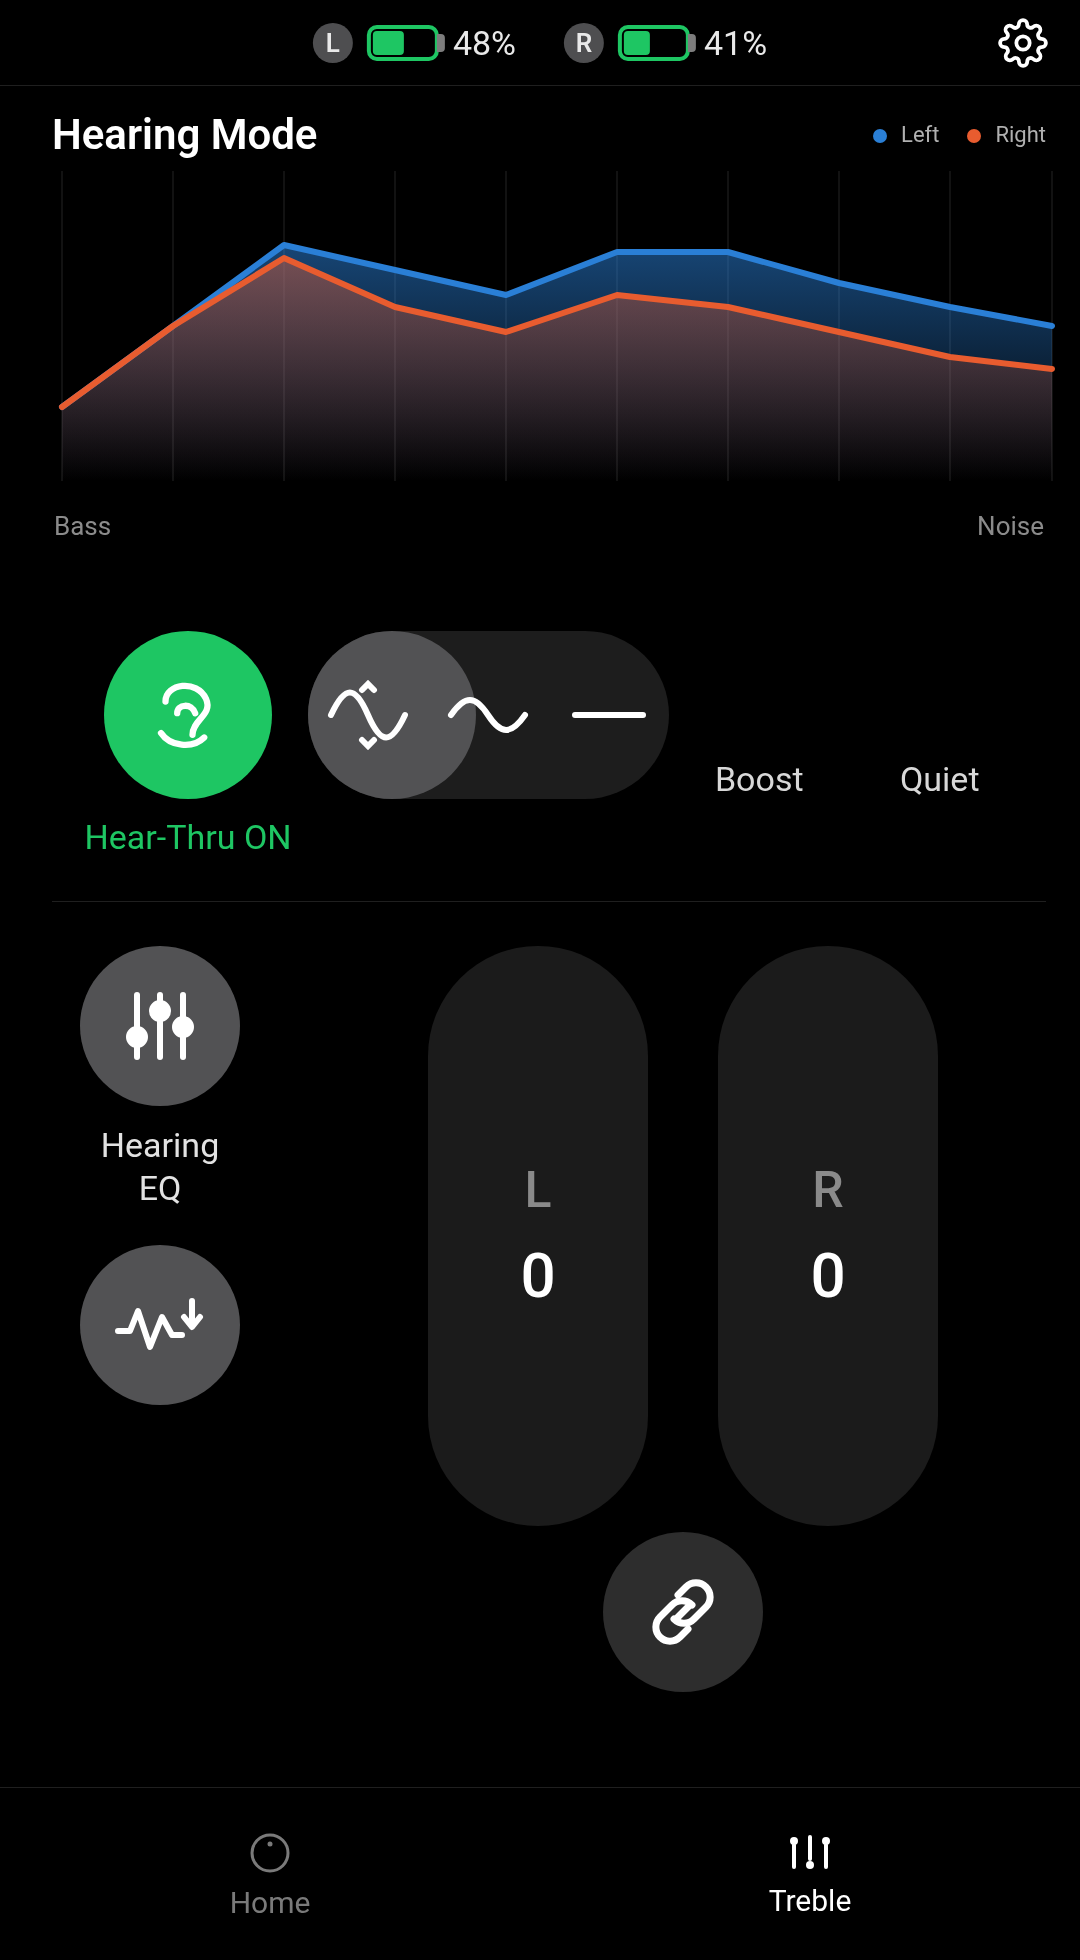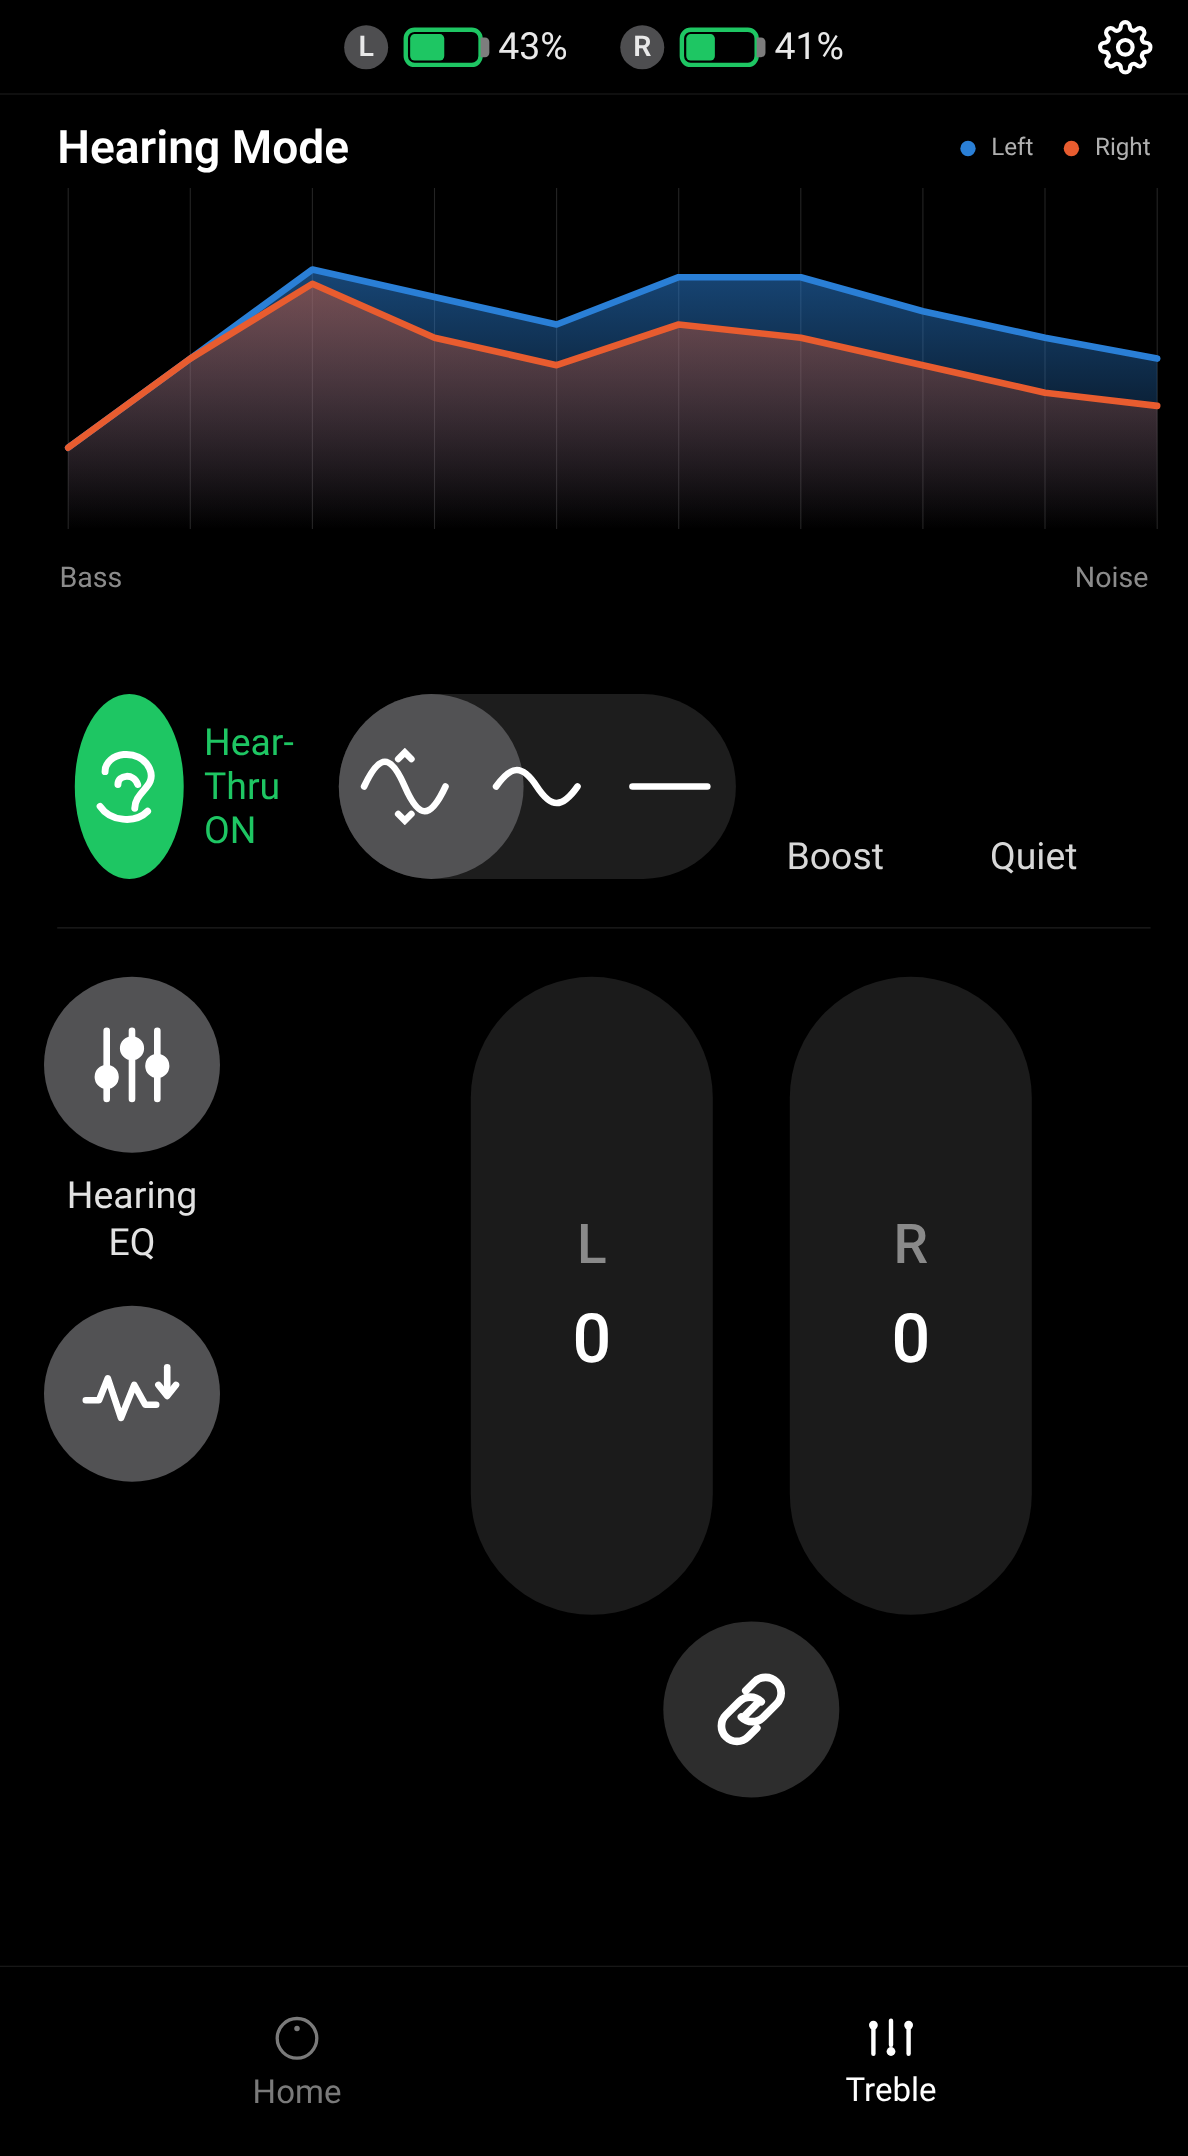--- a/index.html
+++ b/index.html
@@ -23,34 +23,34 @@
   .hm-title  { font-size:42px; font-weight:600; color:#fff; }
   .legend    { display:flex; align-items:center; gap:28px; font-size:22px; color:#b0b0b0; }
   .legend .dot { width:14px; height:14px; border-radius:50%; display:inline-block; margin-right:14px; vertical-align:middle; }
   .legend .dot.blue   { background:#2a7fd6; }
   .legend .dot.orange { background:#e85c2f; }
   .chart-wrap { margin-top:10px; }
   .chart-axis { display:flex; justify-content:space-between; font-size:26px; color:#8b8b8b; margin-top:6px; padding:0 2px; }
 
   
   .mode-row { margin-top:90px; display:flex; align-items:flex-start; padding:0 16px 44px 16px; border-bottom:1px solid rgba(255,255,255,.12); }
-  .hear-thru { width:240px; display:flex; flex-direction:row; align-items:center; gap:18px; }
+  .hear-thru { width:240px; display:flex; flex-direction:column; align-items:center; gap:18px; }
   .hear-thru .big-circle { width:168px; height:168px; border-radius:50%; background:#1ec663; display:flex; align-items:center; justify-content:center; }
   .hear-thru-label { font-size:34px; color:#1ec663; }
 
   .pill-cluster { flex:1; display:flex; flex-direction:row; align-items:flex-end; }
   .pill { width:100%; height:168px; background:#1d1d1d; border-radius:84px; display:flex; align-items:center; position:relative; }
   .pill-item { flex:1; height:100%; display:flex; align-items:center; justify-content:center; position:relative; z-index:2; }
   .pill-selected { position:absolute; left:0; top:0; width:168px; height:168px; border-radius:50%; background:#525254; z-index:1; }
   .pill-labels { width:100%; display:flex; margin-top:18px; }
   .pill-labels span { flex:1; text-align:center; font-size:34px; color:#d8d8d8; }
 
   
   .lower { display:flex; padding:44px 40px 0 40px; gap:46px; position:relative; height:760px; }
-  .side-actions { width:240px; display:flex; flex-direction:column; gap:36px; align-items:flex-start; }
+  .side-actions { width:240px; display:flex; flex-direction:column; gap:36px; align-items:center; }
   .action { display:flex; flex-direction:column; align-items:center; gap:18px; }
   .action .circ { width:160px; height:160px; border-radius:50%; background:#525254; display:flex; align-items:center; justify-content:center; }
   .action-label { font-size:34px; color:#e2e2e2; text-align:center; line-height:1.25; }
 
   .vol-area { flex:1; display:flex; justify-content:center; gap:70px; position:relative; }
   .vol-pill { width:220px; height:580px; background:#1b1b1b; border-radius:110px; display:flex; flex-direction:column; align-items:center; justify-content:center; gap:20px; }
   .vol-letter { font-size:50px; color:#8a8a8a; font-weight:500; }
   .vol-value  { font-size:62px; color:#fff; font-weight:500; }
 
   .link-btn { position:absolute; left:50%; bottom:-30px; transform:translateX(-50%); width:160px; height:160px; border-radius:50%; background:#2d2d2d; display:flex; align-items:center; justify-content:center; }
@@ -66,21 +66,21 @@
 </head>
 <body>
 
 <div class="status-bar">
   <div class="batt-cluster">
     <div class="batt-unit">
       <div class="lr-chip">L</div>
       <div class="batt-icon">
           <div class="batt-fill" style="width:48%"></div>
         </div>
-      <div class="batt-pct">43%</div>
+      <div class="batt-pct">48%</div>
     </div>
     <div class="batt-unit">
       <div class="lr-chip">R</div>
       <div class="batt-icon">
           <div class="batt-fill" style="width:41%"></div>
         </div>
       <div class="batt-pct">41%</div>
     </div>
   </div>
   <div class="settings-slot">

